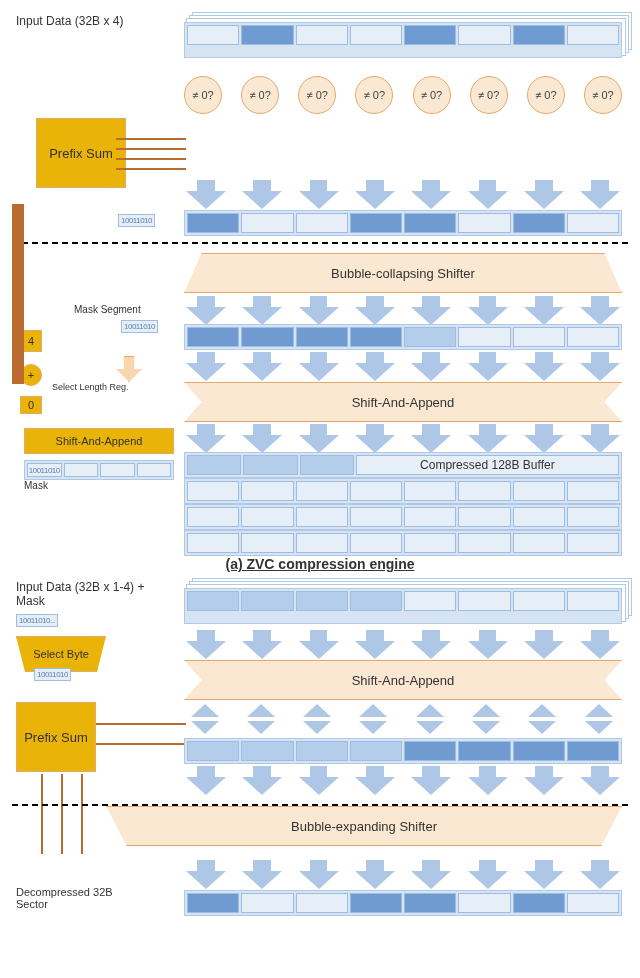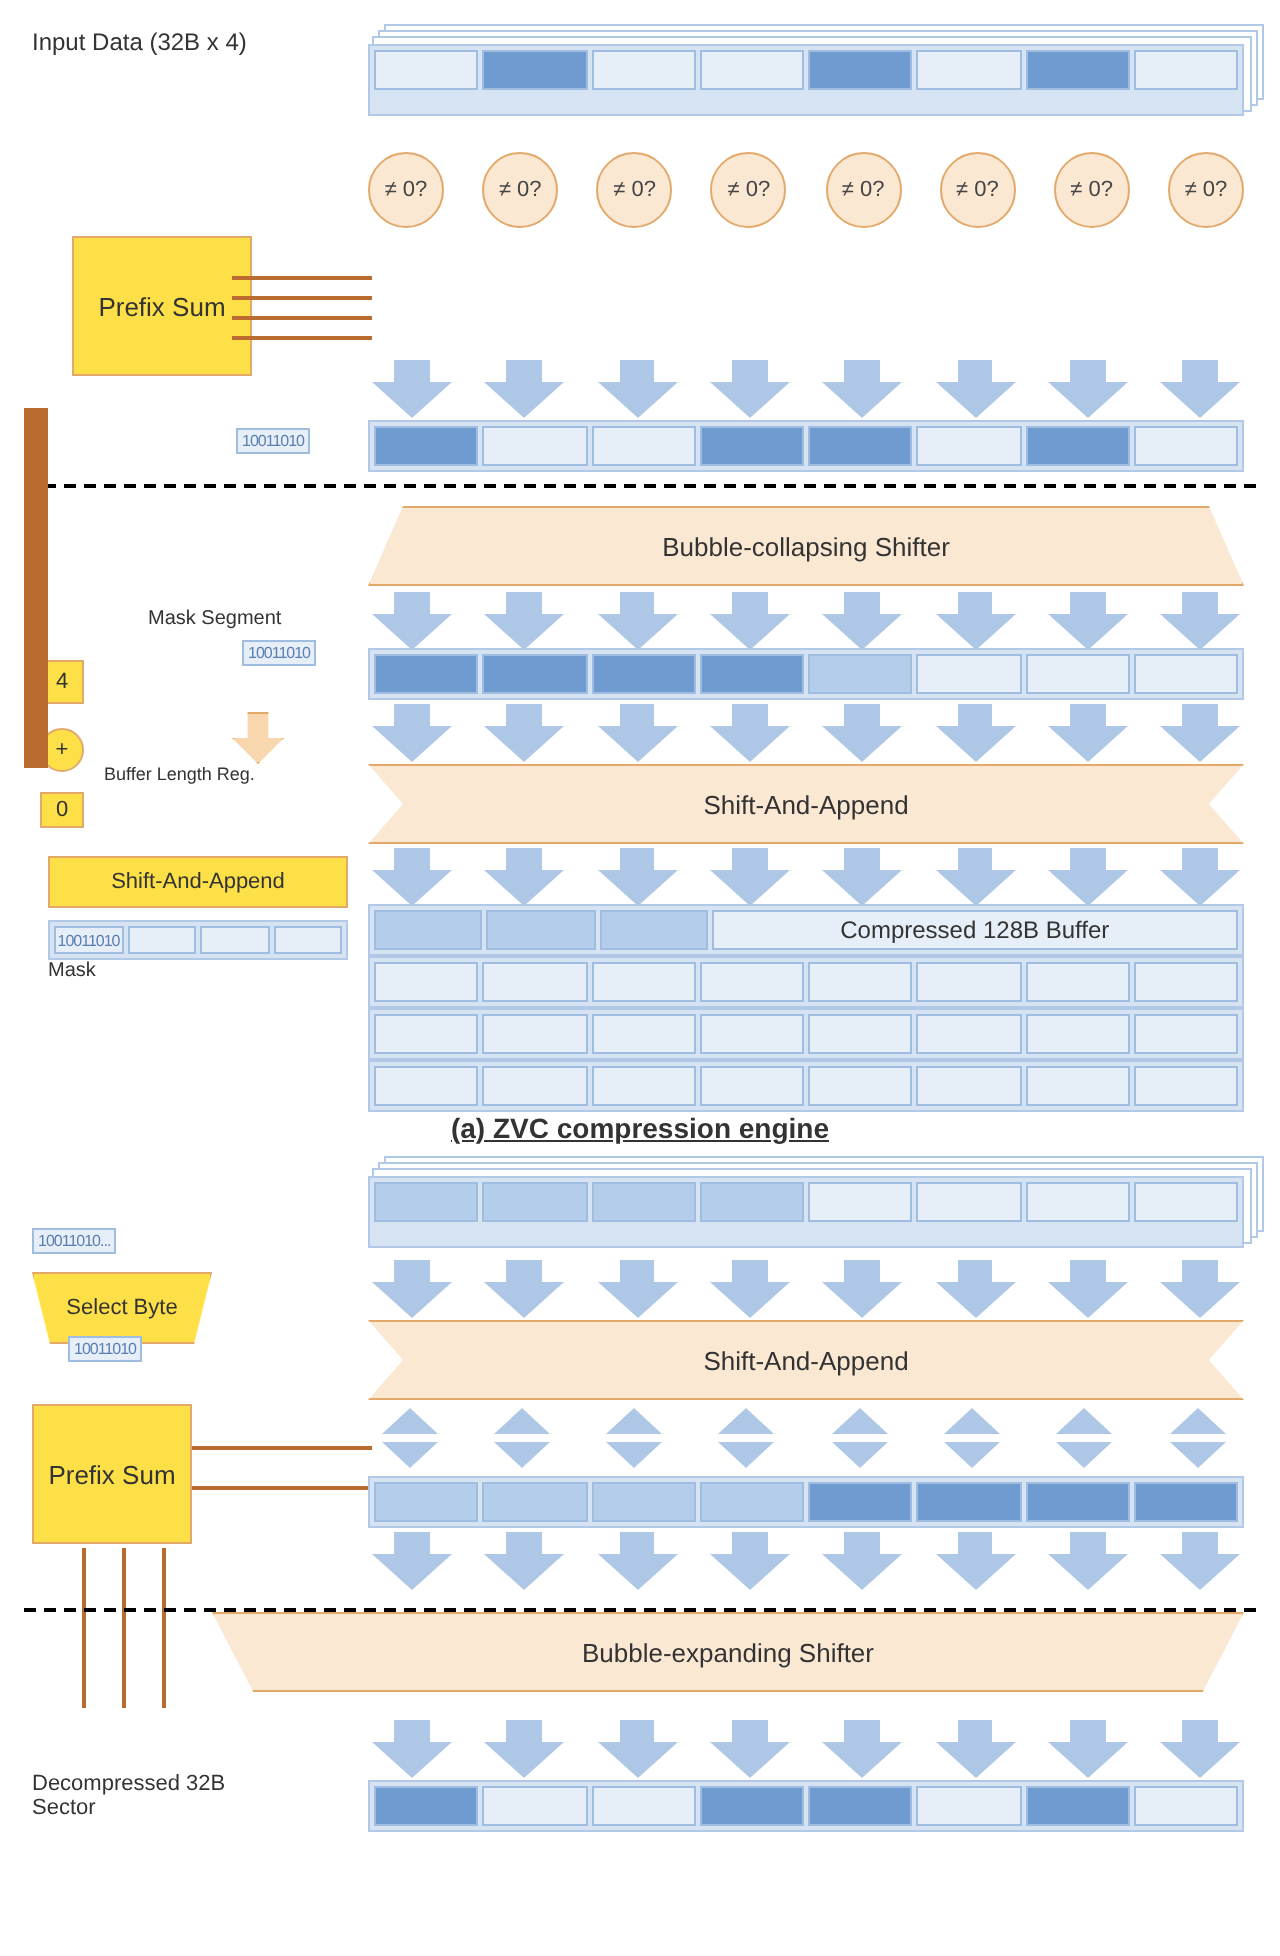--- a/index.html
+++ b/index.html
@@ -116,21 +116,21 @@
     font-size: 13px;
   }
   .trapezoid.inv {
     clip-path: polygon(0 0, 100% 0, 96% 100%, 4% 100%);
   }
   .trapezoid.isos {
     clip-path: polygon(0 0, 100% 0, 96% 50%, 100% 100%, 0 100%, 4% 50%);
   }
 
   .box {
-    background: #fde047;
+    background: #eab308;
     border: 1.5px solid #e3a96a;
     padding: 4px 6px;
     display: flex;
     align-items: center;
     justify-content: center;
     text-align: center;
     font-size: 11px;
   }
   .small-box { width: 22px; height: 22px; }
   .minibit {
@@ -275,21 +275,21 @@
         <div class="cell dark"></div>
       <div class="cell mid"></div>
         <div class="cell"></div>
         <div class="cell"></div>
         <div class="cell"></div>
     </div>
   </div>
 
   <div style="position:absolute; left:14px; top:322px;" class="box small-box">4</div>
   <div style="position:absolute; left:14px; top:356px; width:22px; height:22px; border-radius:50%;" class="box">+</div>
-  <div class="label" style="left:46px; top:374px; font-size:9px;">Buffer Length Reg.</div>
+  <div class="label" style="left:46px; top:374px; font-size:9px;">Select Length Reg.</div>
   <div style="position:absolute; left:14px; top:388px; width:22px; height:18px; padding:0" class="box">0</div>
 
   <div style="position:absolute; left:6px; top:196px; width:12px; height:180px;" class="thin-line v"></div>
 
   <div class="main-col" style="top:344px;">
     <div class="arrow-row">
       <div class="arrow-down"></div>
         <div class="arrow-down"></div>
         <div class="arrow-down"></div>
         <div class="arrow-down"></div>
@@ -375,20 +375,21 @@
     </div>
   </div>
   <div class="label" style="left:18px; top:472px; font-size:10px;">Mask</div>
 
   <div class="cap" style="position:absolute; left:0; right:0; top:538px;">
     <b>(a) ZVC compression engine</b>
   </div>
 </div>
 
 <div id="partB" class="figure">
+  <div class="label" style="left:10px; top:2px; width:140px;">Input Data (32B x 1-4) + Mask</div>
 
   <div class="main-col" style="top:10px; height:36px;">
     <div class="data-row stack">
       <div class="cell mid"></div>
         <div class="cell mid"></div>
         <div class="cell mid"></div>
         <div class="cell mid"></div>
       <div class="cell"></div>
         <div class="cell"></div>
         <div class="cell"></div>

